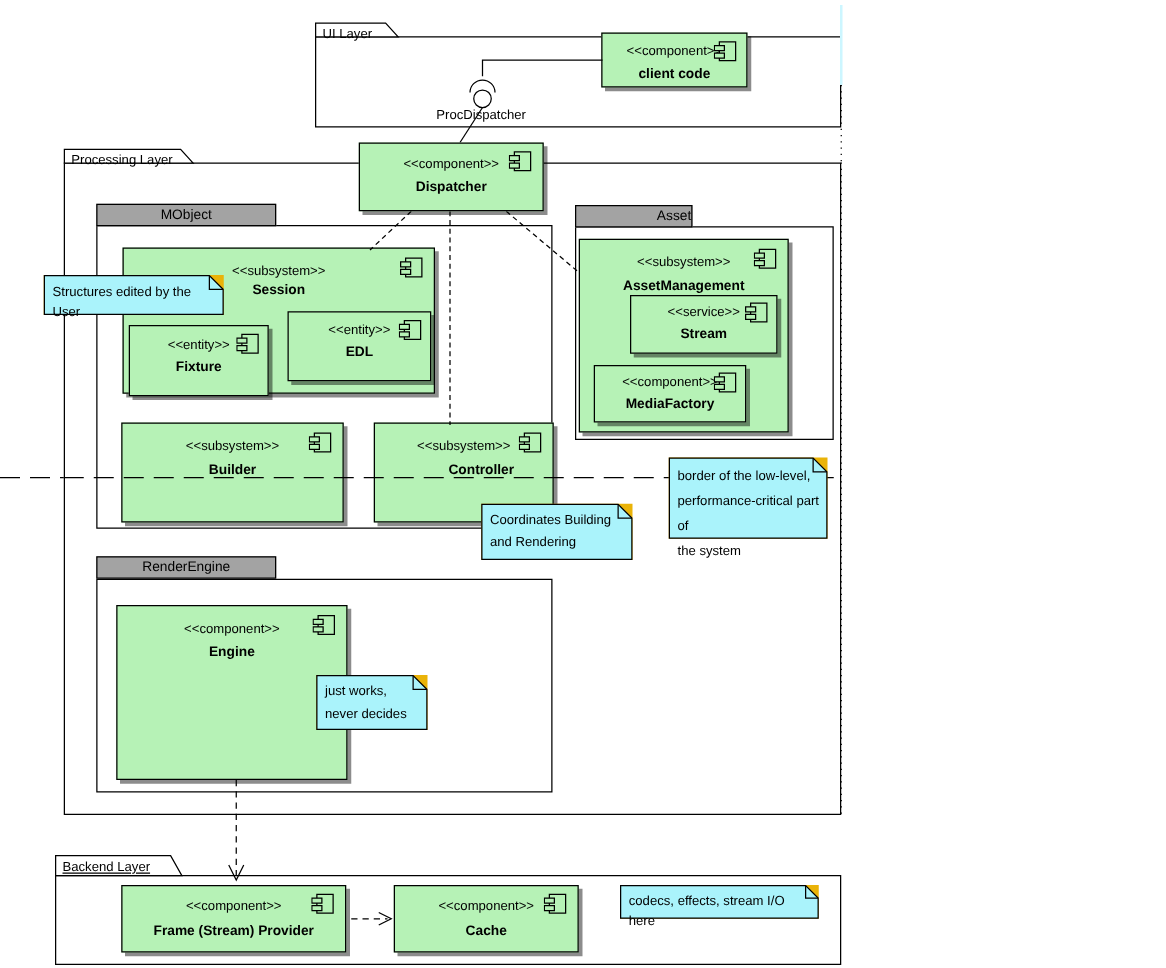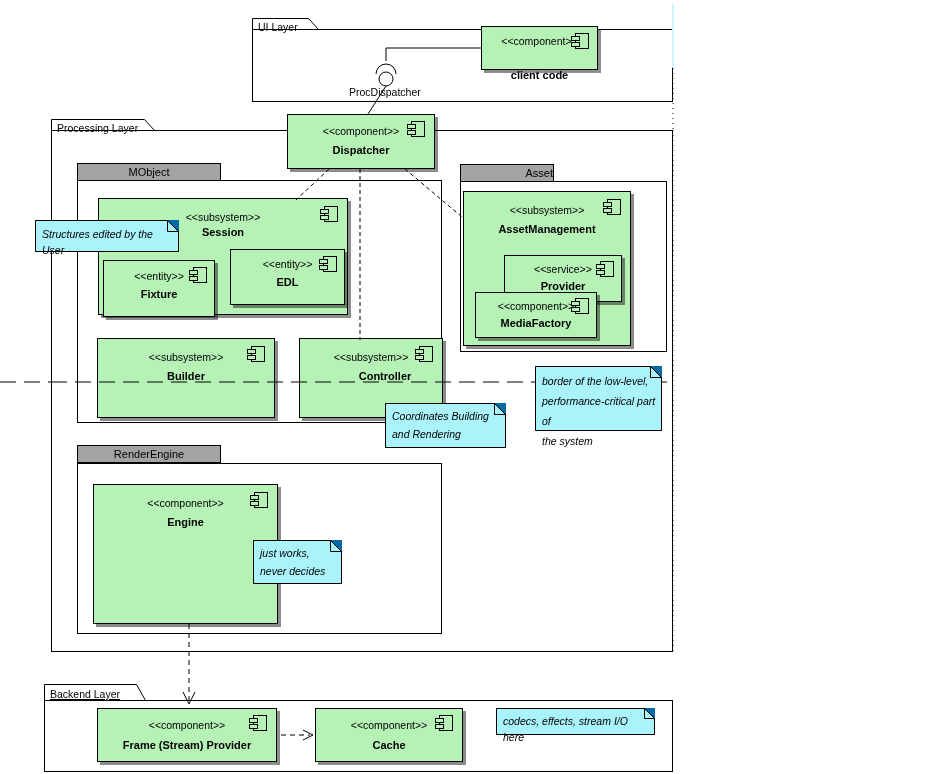--- a/index.html
+++ b/index.html
@@ -23,21 +23,21 @@
         background:#b6f2b6;box-shadow:3px 3px 0 0 rgba(0,0,0,0.45);}
   .node .stereo{position:absolute;left:0;right:0;text-align:center;
         font-size:10.5px;color:#000;letter-spacing:0px;white-space:nowrap;}
   .node .nm{position:absolute;left:0;right:0;text-align:center;
         font-size:11px;font-weight:bold;color:#000;white-space:nowrap;}
 
   
   .cicon{position:absolute;width:19px;height:20px;}
 
   
-  .note{position:absolute;box-sizing:border-box;background:#0369a1;font-style:italic;}
+  .note{position:absolute;box-sizing:border-box;background:#eab308;}
   .note .txt{position:absolute;left:8px;top:5px;right:6px;font-size:10.5px;
              color:#000;line-height:16px;white-space:pre-line;}
 
   
   .flab{position:absolute;font-size:10.5px;color:#000;white-space:nowrap;}
 
   svg.ov{position:absolute;left:0;top:0;width:933px;height:774px;overflow:visible;
          pointer-events:none;}
 </style>
 </head>
@@ -46,21 +46,21 @@
 <div id="stage">
 
   <div class="pkg" style="left:252px;top:25px;width:421px;height:73px;"></div>
   <svg class="tabsvg" style="left:252px;top:14px;width:70px;height:12px;">
     <path d="M0.5,11.5 L0.5,0.5 L56.5,0.5 L66.5,11.5 Z" fill="#ffffff" stroke="#000" stroke-width="1"></path>
   </svg>
   <div class="flab" style="left:258px;top:17px;">UI Layer</div>
 
   <div class="node" style="left:481px;top:22px;width:117px;height:44px;">
     <div class="stereo" style="top:8px;">&lt;&lt;component&gt;&gt;</div>
-    <div class="nm" style="top:26px;margin-top:16px;">client code</div>
+    <div class="nm" style="top:26px;">client code</div>
     <svg class="cicon" style="right:7px;top:5px;">
       <rect x="4.5" y="1.5" width="13" height="15" fill="#b6f2b6" stroke="#000" stroke-width="1"></rect>
       <rect x="0.5" y="4.5" width="8" height="4" fill="#b6f2b6" stroke="#000" stroke-width="1"></rect>
       <rect x="0.5" y="10.5" width="8" height="4" fill="#b6f2b6" stroke="#000" stroke-width="1"></rect>
     </svg>
   </div>
 
   <div class="pkg" style="left:51px;top:126px;width:622px;height:522px;"></div>
   <svg class="tabsvg" style="left:51px;top:115px;width:110px;height:12px;">
     <path d="M0.5,11.5 L0.5,0.5 L93.5,0.5 L103.5,11.5 Z" fill="#ffffff" stroke="#000" stroke-width="1"></path>
@@ -130,23 +130,23 @@
   <div class="node" style="left:463px;top:187px;width:168px;height:155px;">
     <div class="stereo" style="top:12px;">&lt;&lt;subsystem&gt;&gt;</div>
     <div class="nm" style="top:31px;">AssetManagement</div>
     <svg class="cicon" style="right:8px;top:6px;">
       <rect x="4.5" y="1.5" width="13" height="15" fill="#b6f2b6" stroke="#000" stroke-width="1"></rect>
       <rect x="0.5" y="4.5" width="8" height="4" fill="#b6f2b6" stroke="#000" stroke-width="1"></rect>
       <rect x="0.5" y="10.5" width="8" height="4" fill="#b6f2b6" stroke="#000" stroke-width="1"></rect>
     </svg>
   </div>
 
-  <div class="node" style="left:504px;top:232px;width:118px;height:47px;margin-top:19px;">
+  <div class="node" style="left:504px;top:232px;width:118px;height:47px;">
     <div class="stereo" style="top:7px;">&lt;&lt;service&gt;&gt;</div>
-    <div class="nm" style="top:24px;">Provider</div>
+    <div class="nm" style="top:24px;">Stream</div>
     <svg class="cicon" style="right:6px;top:4px;">
       <rect x="4.5" y="1.5" width="13" height="15" fill="#b6f2b6" stroke="#000" stroke-width="1"></rect>
       <rect x="0.5" y="4.5" width="8" height="4" fill="#b6f2b6" stroke="#000" stroke-width="1"></rect>
       <rect x="0.5" y="10.5" width="8" height="4" fill="#b6f2b6" stroke="#000" stroke-width="1"></rect>
     </svg>
   </div>
 
   <div class="node" style="left:475px;top:288px;width:122px;height:46px;">
     <div class="stereo" style="top:7px;">&lt;&lt;component&gt;&gt;</div>
     <div class="nm" style="top:24px;">MediaFactory</div>

